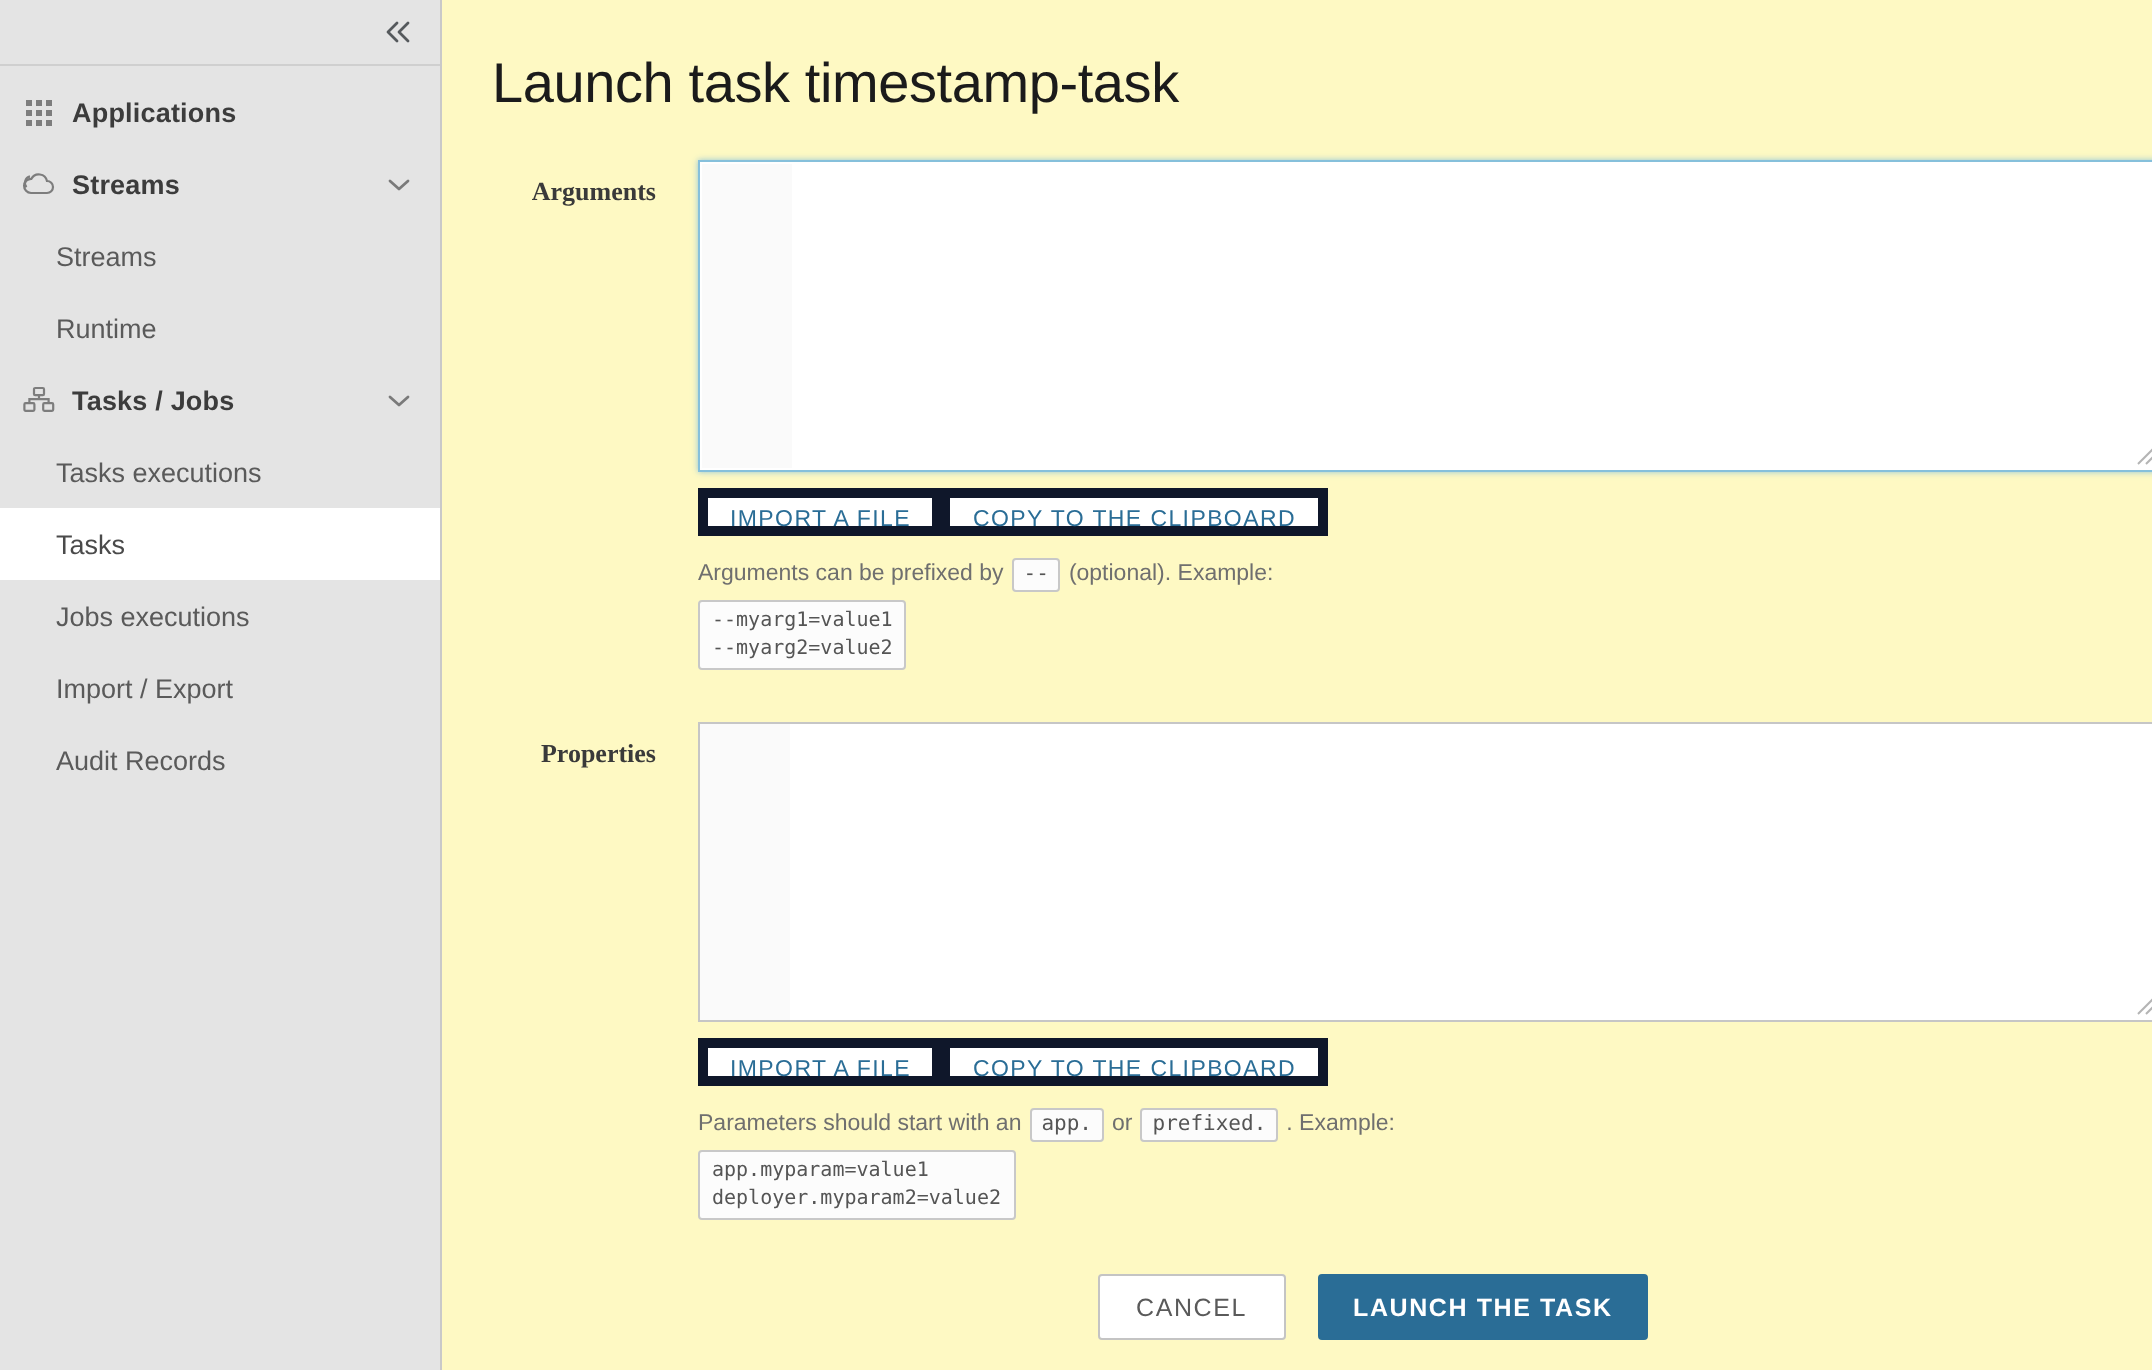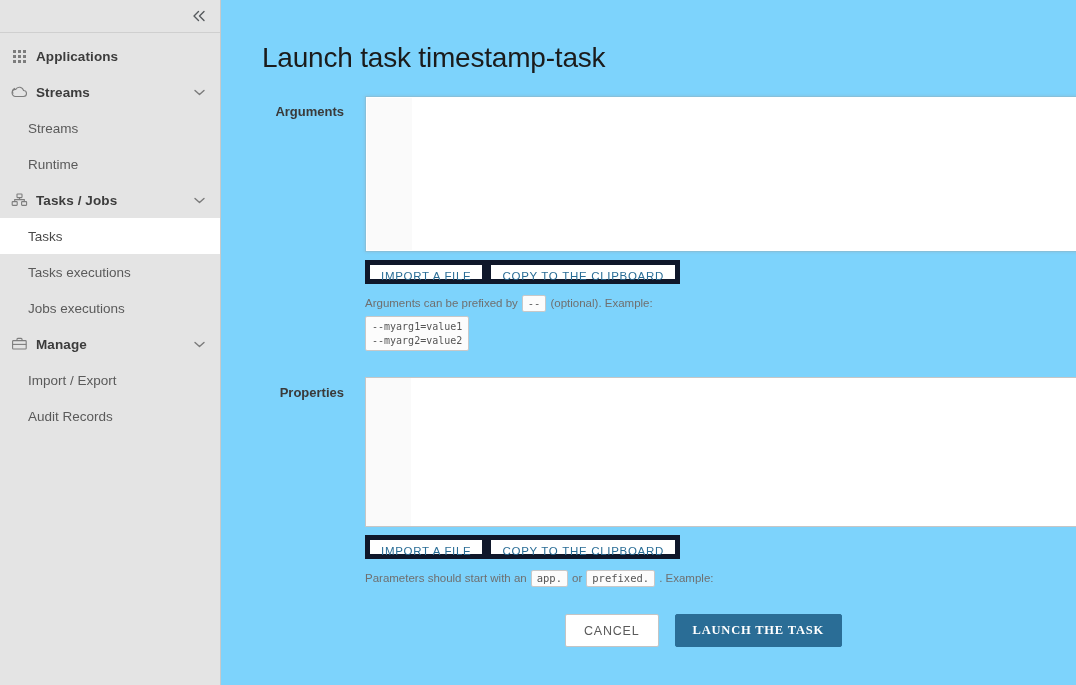--- a/index.html
+++ b/index.html
@@ -76,22 +76,22 @@
   }
   .nav-item.active {
     background: #ffffff;
     color: #4a4a4a;
   }
 
   
   .main {
     flex: 1;
     height: 685px;
-    background: #7dd3fc;
-    padding: 16px;
+    background: #fef9c3;
+    padding: 0;
     overflow: hidden;
     position: relative;
   }
   .page-title {
     font-size: 28px;
     font-weight: normal;
     color: #1b1b1b;
     margin: 0;
     padding: 26px 0 0 25px;
     letter-spacing: -0.2px;
@@ -100,20 +100,21 @@
   .field-row { display: flex; }
   .field-label {
     width: 86px;
     min-width: 86px;
     text-align: right;
     font-size: 13px;
     font-weight: bold;
     color: #3a3a3a;
     padding-top: 8px;
     margin-left: 21px;
+    font-family: Liberation Serif, serif;
   }
   .field-body {
     margin-left: 21px;
     width: 733px;
   }
   .ta-wrap { position: relative; }
   textarea.code-area {
     width: 733px;
     display: block;
     border: 1px solid #c6c6c6;
@@ -211,21 +212,21 @@
     letter-spacing: 0.8px;
     padding: 0 18px;
     height: 33px;
     border-radius: 2px;
     cursor: pointer;
   }
   .btn-primary {
     border: 1px solid #2a6d96;
     background: #2a6d96;
     color: #ffffff;
-    font-family: Liberation Serif, serif;
+    font-family: Liberation Sans, sans-serif;
     font-size: 12.5px;
     font-weight: bold;
     letter-spacing: 0.8px;
     padding: 0 17px;
     height: 33px;
     border-radius: 2px;
     margin-left: 16px;
     cursor: pointer;
   }
   .dot-grid { display: grid; grid-template-columns: repeat(3, 3px); gap: 2px; }
@@ -295,45 +296,30 @@
             <path d="M8.5 4.6v2M3.7 8.6V6.6h9.6v2"></path>
           </svg>
         </span>
         <span class="g-label">Tasks / Jobs</span>
         <span class="chev">
           <svg width="11" height="7" viewBox="0 0 11 7" fill="none" stroke="#7a7a7a" stroke-width="1.4" stroke-linecap="round" stroke-linejoin="round">
               <polyline points="1,1.5 5.5,5.5 10,1.5"></polyline>
             </svg>
         </span>
       </div>
+      <div class="nav-item">
+        <span>Tasks executions</span>
+      </div>
       <div class="nav-item active">
         <span>Tasks</span>
       </div>
       <div class="nav-item">
-        <span>Tasks executions</span>
-      </div>
-      <div class="nav-item">
         <span>Jobs executions</span>
       </div>
 
-      <div class="nav-group">
-        <span class="g-icon">
-          <svg width="17" height="14" viewBox="0 0 17 14" fill="none" stroke="#7d7d7d" stroke-width="1.1">
-            <rect x="1.6" y="3.6" width="13.6" height="8.4" rx="0.8"></rect>
-            <path d="M6 3.6V2.2a.8.8 0 0 1 .8-.8h3.4a.8.8 0 0 1 .8.8v1.4"></path>
-            <path d="M1.6 7.4h13.6"></path>
-          </svg>
-        </span>
-        <span class="g-label">Manage</span>
-        <span class="chev">
-          <svg width="11" height="7" viewBox="0 0 11 7" fill="none" stroke="#7a7a7a" stroke-width="1.4" stroke-linecap="round" stroke-linejoin="round">
-              <polyline points="1,1.5 5.5,5.5 10,1.5"></polyline>
-            </svg>
-        </span>
-      </div>
       <div class="nav-item">
         <span>Import / Export</span>
       </div>
       <div class="nav-item">
         <span>Audit Records</span>
       </div>
 
     </div>
   </div>
 
@@ -387,20 +373,22 @@
             <button class="btn-outline">COPY TO THE CLIPBOARD</button>
           </div>
 
           <div class="hint">
             <span>Parameters should start with an</span>
             <span class="chip">app.</span>
             <span>or</span>
             <span class="chip">prefixed.</span>
             <span>. Example:</span>
           </div>
+          <div class="example-block">app.myparam=value1
+deployer.myparam2=value2</div>
         </div>
       </div>
 
       <div class="actions">
         <button class="btn-cancel">CANCEL</button>
         <button class="btn-primary">LAUNCH THE TASK</button>
       </div>
 
     </div>
   </div>

